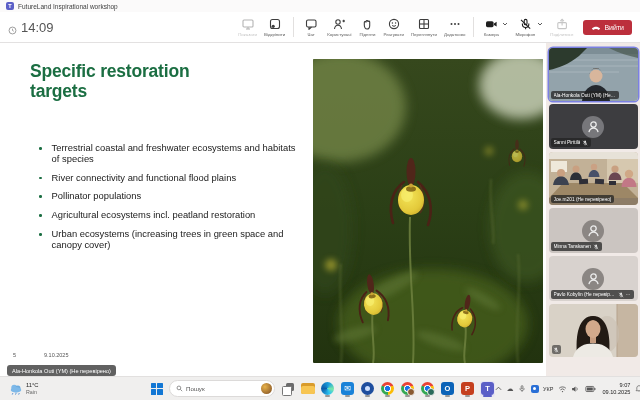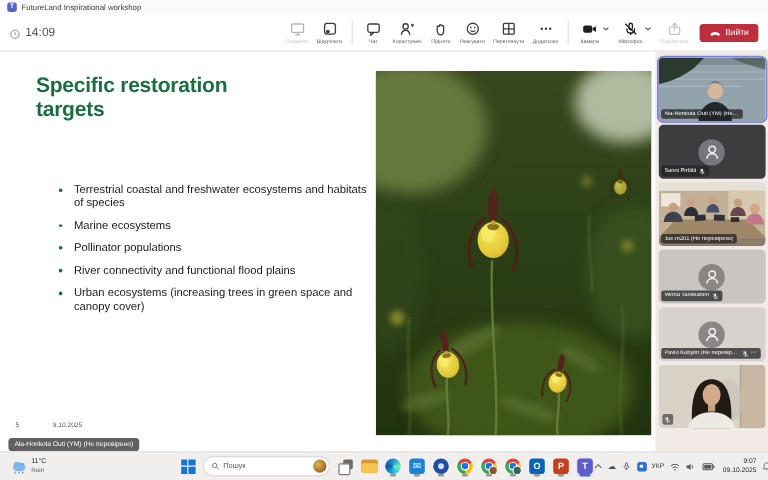--- a/index.html
+++ b/index.html
@@ -6,37 +6,37 @@
   .screen{position:relative;width:640px;height:400px;overflow:hidden;background:#fff;
     font-family:"Liberation Sans",sans-serif;-webkit-font-smoothing:antialiased}
   
   .titlebar{height:12px;background:#fbfafa;display:flex;align-items:center;gap:4px;padding-left:6px}
   .teams-logo{width:8px;height:8px;border-radius:2px;background:var(--accent,#5b5fc7);
     color:#fff;font-size:5.5px;font-weight:bold;display:flex;align-items:center;justify-content:center}
   .win-title{font-size:6.5px;color:#404040}
   
   .meetbar{height:30px;background:#fff;border-bottom:1px solid #e3e1e1;display:flex;
     align-items:center;justify-content:space-between;padding:0 8px}
-  .timer{display:flex;align-items:flex-end;gap:4px;font-size:10px;color:#555}
+  .timer{display:flex;align-items:flex-end;gap:4px;font-size:13px;color:#555}
   .controls{display:flex;align-items:center;gap:7px}
   .tb-btn{display:flex;flex-direction:column;align-items:center;gap:1px;min-width:18px;cursor:pointer}
   .tb-ico{height:13px;display:flex;align-items:center}
   .tb-lbl{font-size:4.4px;color:#616161;white-space:nowrap}
   .disabled{opacity:.38}
   .vdiv{width:1px;height:20px;background:#e2e0df;margin:0 1px}
   .withchev{display:flex;align-items:flex-start;gap:2px}
   .chev{margin-top:4px}
   .leave-btn{display:flex;align-items:center;gap:3px;background:var(--leave,#bc2f3c);color:#fff;
     border:none;border-radius:3px;padding:4px 8px;font-size:7px;font-family:inherit;cursor:pointer;margin-left:3px}
   
   .content{position:absolute;top:43px;left:0;right:0;bottom:23px;display:flex}
   .slide{position:relative;width:546px;background:#fff;flex:none}
   .slide-title{position:absolute;left:30px;top:18px;width:210px;margin:0;font-size:17.5px;
     font-weight:bold;color:var(--green,#1b6e42);line-height:1.16;letter-spacing:-.2px}
-  .bullets{position:absolute;left:31px;top:94px;width:268px;margin:16px;padding:0;list-style:none}
+  .bullets{position:absolute;left:31px;top:94px;width:268px;margin:6px;padding:0;list-style:none}
   .bullets li{display:flex;gap:10px;margin-bottom:8px;font-size:9.4px;line-height:1.15;color:#1a1a1a}
   .bdot{width:2.6px;height:2.6px;border-radius:50%;background:var(--green,#1b6e42);margin-top:4px;flex:none;margin-left:2px}
   .photo{position:absolute;left:313px;top:16px;width:230px;height:304px;overflow:hidden;border-radius:1px}
   .slide-footer{position:absolute;top:309px;left:13px;font-size:5.5px;color:#555}
   .slide-date{position:absolute;top:309px;left:44px;font-size:5.5px;color:#555}
   .presenter-tag{position:absolute;left:7px;bottom:1px;background:rgba(88,88,88,.95);color:#fff;
     font-size:5.6px;padding:2.5px 5px;border-radius:3px;white-space:nowrap;box-shadow:0 0 0 1px rgba(255,255,255,.35)}
   
   .sidebar{flex:1;background:#f1eae7;display:flex;flex-direction:column;align-items:center;
     padding-top:5px;gap:3px}
@@ -275,29 +275,29 @@
     <div class="slide">
       <h1 class="slide-title">Specific restoration targets</h1>
 
       <ul class="bullets">
         <li>
             <span class="bdot"></span>
             <span>Terrestrial coastal and freshwater ecosystems and habitats of species</span>
           </li>
         <li>
             <span class="bdot"></span>
-            <span>Marine ecosystems</span>
+            <span>River connectivity and functional flood plains</span>
           </li>
         <li>
             <span class="bdot"></span>
             <span>Pollinator populations</span>
           </li>
         <li>
             <span class="bdot"></span>
-            <span>River connectivity and functional flood plains</span>
+            <span>Agricultural ecosystems incl. peatland restoration</span>
           </li>
         <li>
             <span class="bdot"></span>
             <span>Urban ecosystems (increasing trees in green space and canopy cover)</span>
           </li>
       </ul>
 
       <div class="photo">
         <svg width="230" height="304" viewBox="0 0 230 304" preserveAspectRatio="none">
           <defs>

